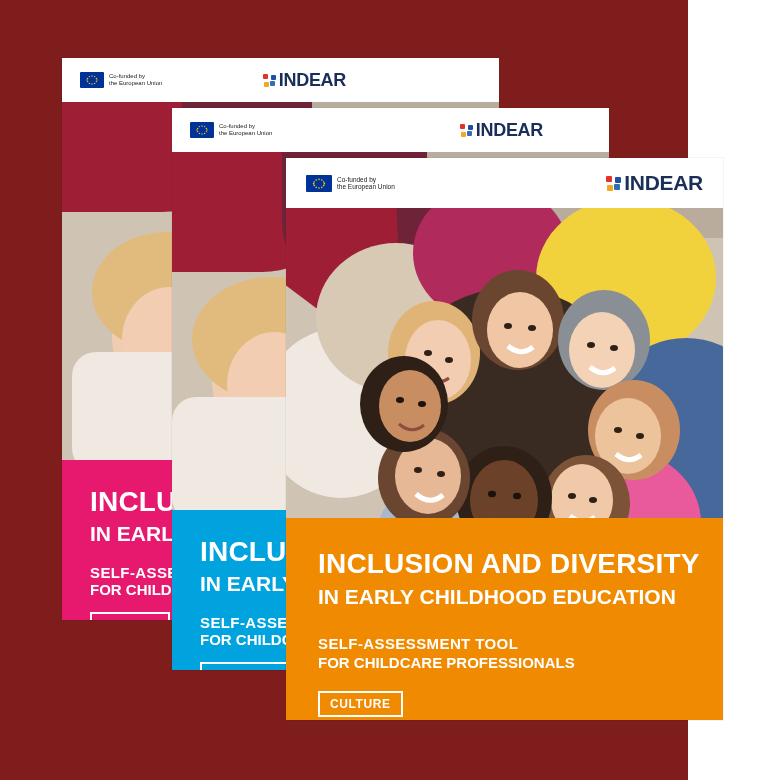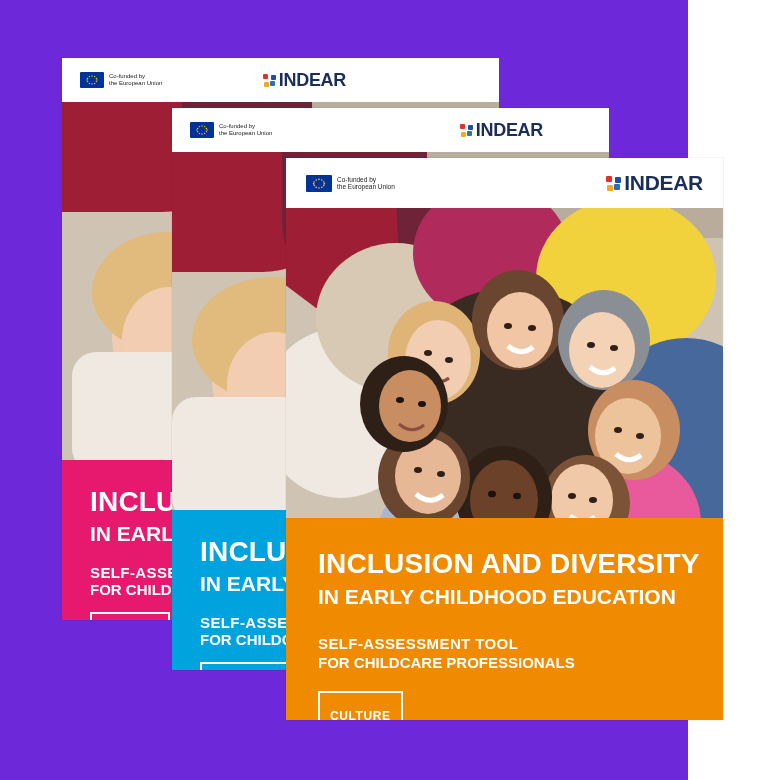--- a/index.html
+++ b/index.html
@@ -7,21 +7,21 @@
     margin: 0; padding: 0;
     width: 780px; height: 780px;
     background: #ffffff;
     font-family: "Liberation Sans", sans-serif;
     overflow: hidden;
   }
   #stage {
     position: relative;
     width: 688px;
     height: 780px;
-    background: #6d28d9;
+    background: #7f1d1d;
   }
 
   
   .cover {
     position: absolute;
     background: #ffffff;
     overflow: hidden;
     box-shadow: 0 0 0 1px rgba(0,0,0,0.04);
   }
 
@@ -407,17 +407,17 @@
           </g>
         </svg>
       </div>
     </div>
 
     <div class="band" style="top:360px; height:202px; background:#f08a00; padding:30px 32px;">
       <div class="t1" style="font-size:28px;">INCLUSION AND DIVERSITY</div>
       <div class="t2" style="font-size:21px; margin-top:5px;">IN EARLY CHILDHOOD EDUCATION</div>
       <div class="t3" style="font-size:15px; margin-top:26px;">SELF-ASSESSMENT TOOL</div>
       <div class="t4" style="font-size:15px; margin-top:2px;">FOR CHILDCARE PROFESSIONALS</div>
-      <span class="tag" style="font-size:12px; padding:16px 10px; margin-top:20px;">CULTURE</span>
+      <span class="tag" style="font-size:12px; padding:4px 10px; margin-top:20px;">CULTURE</span>
     </div>
   </div>
 
 </div>
 
 </body></html>

